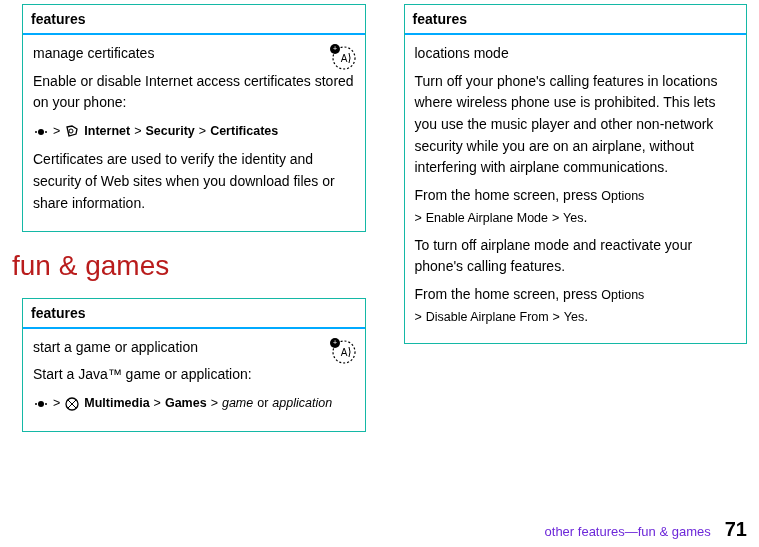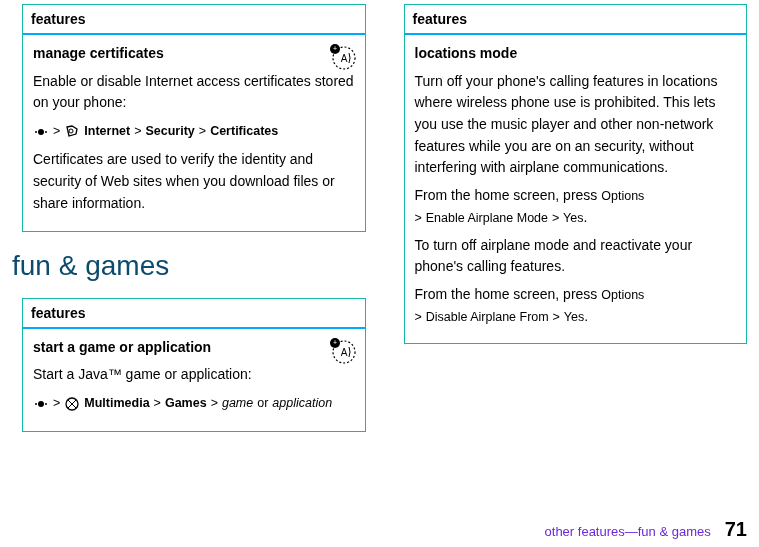--- a/index.html
+++ b/index.html
@@ -31,21 +31,21 @@
     padding: 6px 8px 6px 8px;
     border-bottom: 2px solid #00aaff;
   }
   .cell {
     padding: 8px 10px 10px 10px;
     font-size: 14px;
     line-height: 1.55;
     position: relative;
   }
   .subhead {
-    font-weight: bold;
+    font-weight: normal;
     font-size: 14px;
     margin-bottom: 6px;
   }
   .antenna-badge {
     position: absolute;
     top: 6px;
     right: 8px;
     width: 30px;
     height: 30px;
   }
@@ -54,21 +54,21 @@
     margin: 8px 0;
     display: flex;
     flex-wrap: wrap;
     align-items: center;
     gap: 4px;
   }
   .menu-line .bold { font-weight: bold; }
   .menu-line .italic { font-style: italic; }
   .small-icon { width: 16px; height: 16px; display: inline-block; }
   .section-heading {
-    color: #0c4a6e;
+    color: #b91c1c;
     font-size: 28px;
     font-weight: normal;
     margin: 12px 0 16px 0;
   }
   .footer {
     position: absolute;
     bottom: 6px;
     right: 12px;
     display: flex;
     align-items: baseline;
@@ -172,21 +172,21 @@
       </div>
     </div>
 
   </div>
 
   <div class="col">
     <div class="feature-box">
       <div class="feature-header">features</div>
       <div class="cell">
         <div class="subhead">locations mode</div>
-        <p class="body">Turn off your phone's calling features in locations where wireless phone use is prohibited. This lets you use the music player and other non-network features while you are on an security, without interfering with airplane communications.</p>
+        <p class="body">Turn off your phone's calling features in locations where wireless phone use is prohibited. This lets you use the music player and other non-network security while you are on an airplane, without interfering with airplane communications.</p>
         <p class="body">
           <span>From the home screen, press </span><span class="bold" style="font-size:12.5px">Options</span><br>
           <span style="font-size:12.5px">&gt;</span>
           <span class="bold" style="font-size:12.5px">Enable Airplane Mode</span>
           <span style="font-size:12.5px">&gt;</span>
           <span class="bold" style="font-size:12.5px">Yes</span><span>.</span>
         </p>
         <p class="body">To turn off airplane mode and reactivate your phone's calling features.</p>
         <p class="body">
           <span>From the home screen, press </span><span class="bold" style="font-size:12.5px">Options</span><br>

